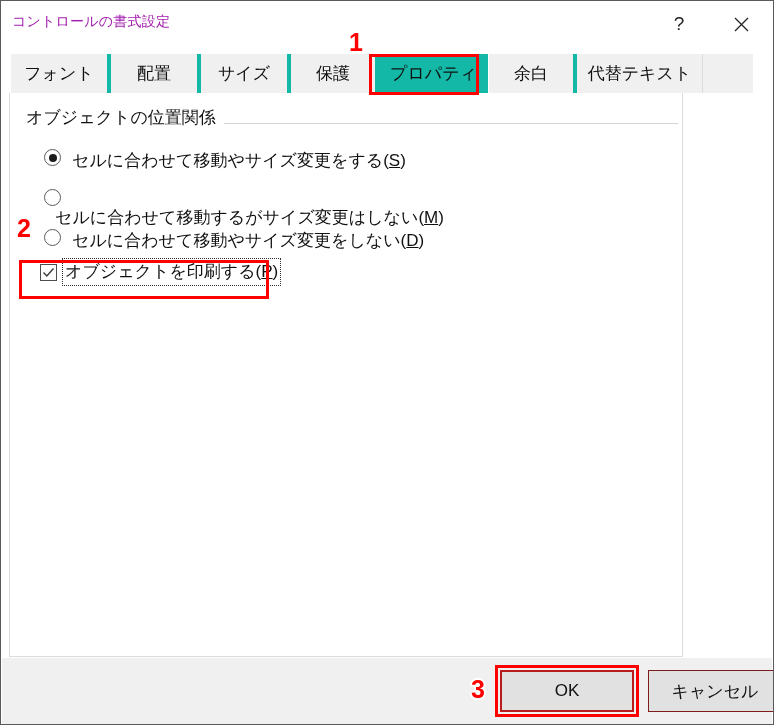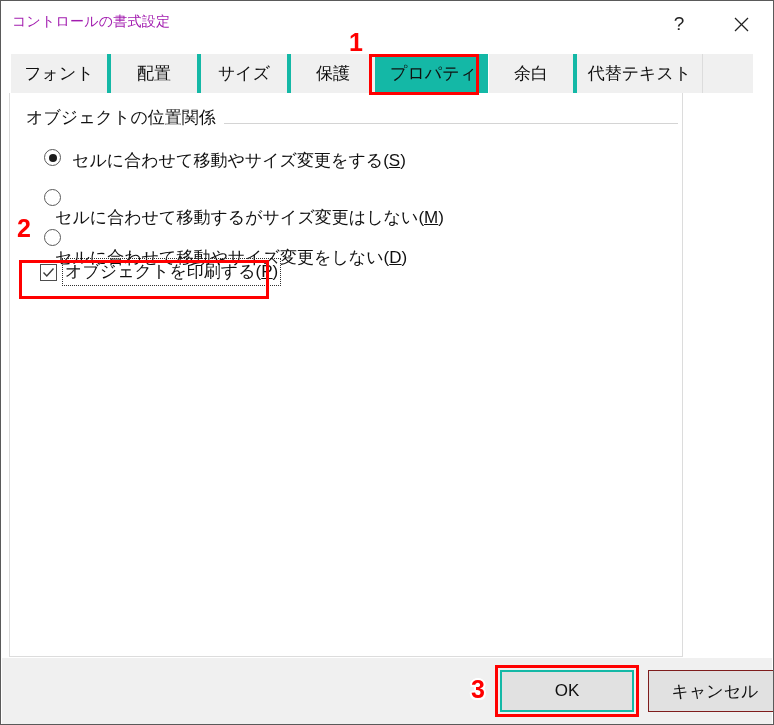--- a/index.html
+++ b/index.html
@@ -207,21 +207,21 @@
     background: #e1e1e1;
     box-sizing: border-box;
     cursor: default;
     white-space: nowrap;
   }
   .btn-ok {
     left: 499px;
     top: 669px;
     width: 134px;
     height: 42px;
-    border: 2px solid #14b8a6;
+    border: 2px solid #b91c1c;
   }
   .btn-cancel {
     left: 647px;
     top: 669px;
     width: 134px;
     height: 42px;
     border: 1px solid #7f1d1d;
   }
 
   
@@ -288,21 +288,21 @@
     <div class="opt-row" style="top:56px;">
       <span class="radio checked"></span>
       <span class="opt-label">セルに合わせて移動やサイズ変更をする(<u>S</u>)</span>
     </div>
 
     <div class="opt-row" style="top:96px;flex-direction:column;">
       <span class="radio"></span>
       <span class="opt-label">セルに合わせて移動するがサイズ変更はしない(<u>M</u>)</span>
     </div>
 
-    <div class="opt-row" style="top:136px;flex-direction:column;">
+    <div class="opt-row" style="top:136px;">
       <span class="radio"></span>
       <span class="opt-label">セルに合わせて移動やサイズ変更をしない(<u>D</u>)</span>
     </div>
 
     <div class="check-row">
       <span class="checkbox">
         <svg width="13" height="13" viewBox="0 0 13 13">
           <polyline points="1.5,6.5 4.8,10 11.5,2.5" fill="none" stroke="#3c3c3c" stroke-width="1.4"></polyline>
         </svg>
       </span>

